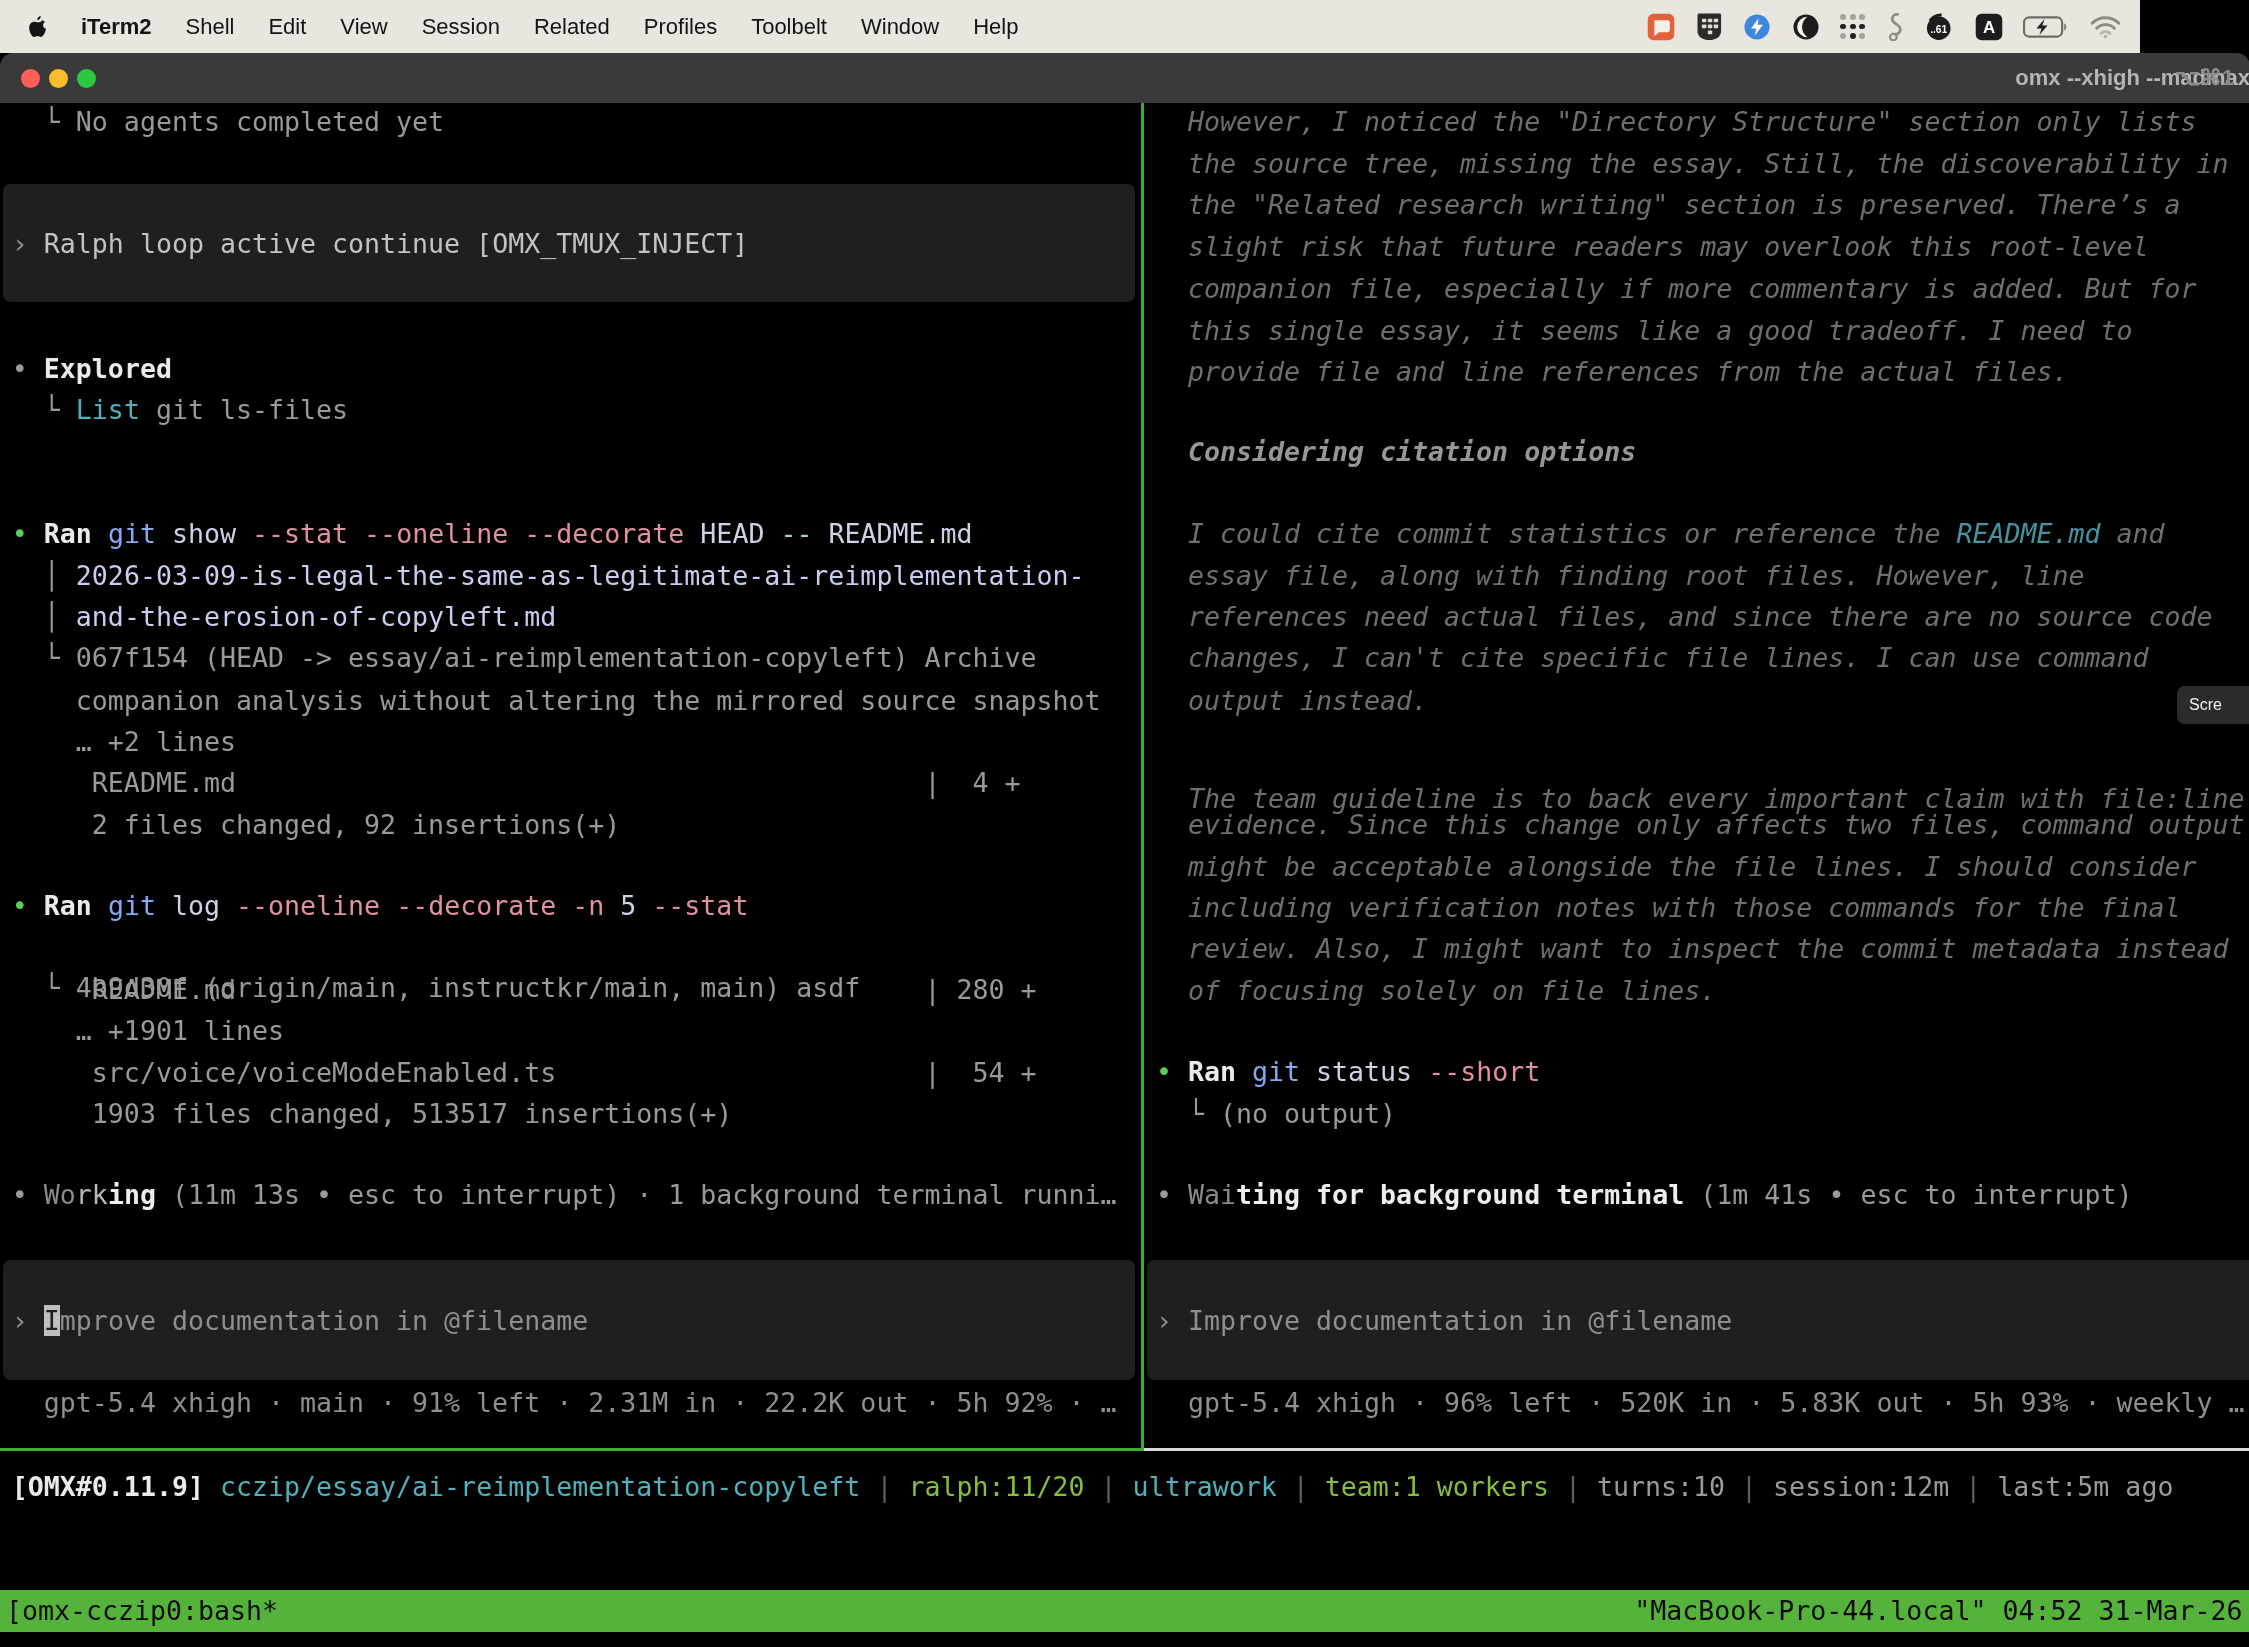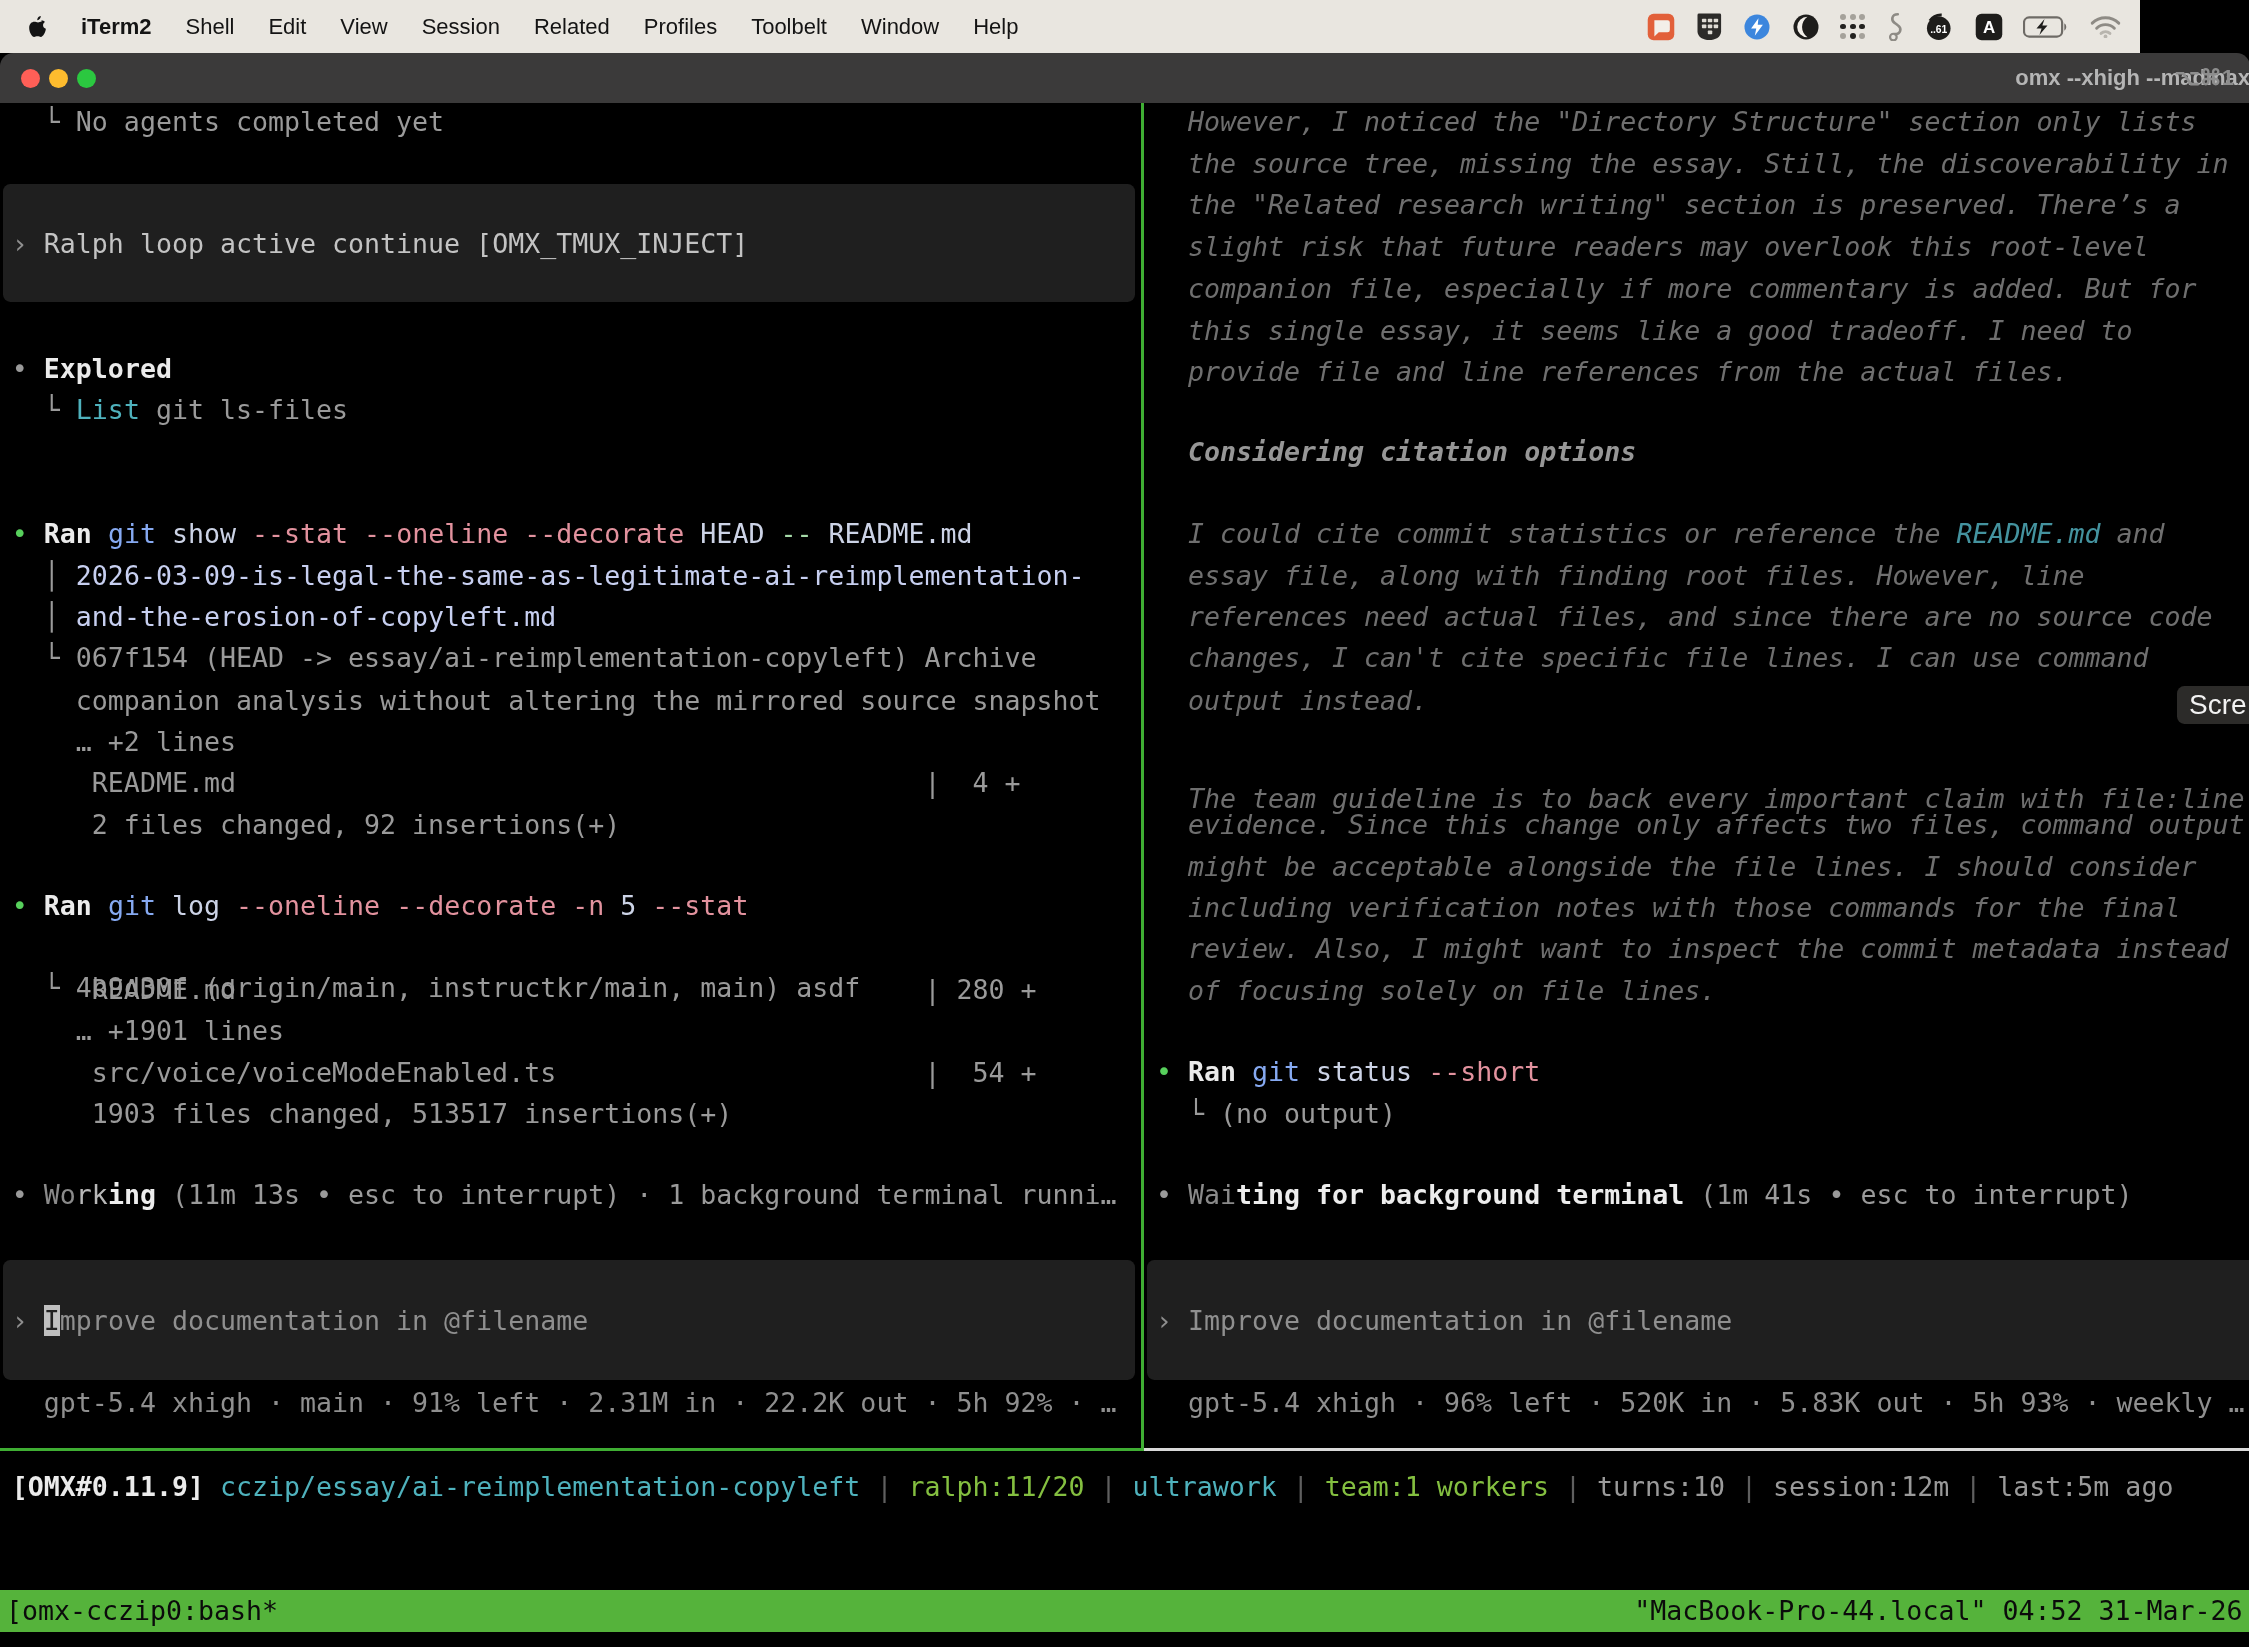--- a/index.html
+++ b/index.html
@@ -63,21 +63,21 @@
   #h-border-left{position:absolute;left:0;top:1345px;width:1144px;height:3px;background:#3fae33;}
   #h-border-right{position:absolute;left:1144px;top:1345px;width:1106px;height:3px;background:#d8d8d8;}
   #omx-line{position:absolute;left:11.8px;top:1363px;height:42px;line-height:42px;white-space:pre;}
   
   #tmuxbar{position:absolute;left:0;top:1590px;width:2250px;height:42px;background:#55b33b;
            color:#0b0b0b;font-family:"DejaVu Sans Mono",monospace;font-size:26.6px;line-height:42px;}
   #tmux-left{position:absolute;left:5.9px;top:0;white-space:pre;}
   #tmux-right{position:absolute;right:7.4px;top:0;white-space:pre;}
   
   #screen-tooltip{position:absolute;right:0;top:686px;width:61px;height:38px;background:#2c2b29;
-                  border-radius:7.4px 0 0 7.4px;color:#f2f2f2;font-size:28px;line-height:38px;
+                  border-radius:7.4px 0 0 7.4px;color:#f2f2f2;font-size:16px;line-height:38px;
                   padding-left:11.8px;overflow:hidden;white-space:nowrap;}
   
   .dotgrid{display:grid;grid-template-columns:repeat(3,5.9px);grid-template-rows:repeat(3,5.9px);gap:3.7px;}
   .dotgrid i{width:5.9px;height:5.9px;border-radius:50%;}
 </style>
 </head>
 <body>
 
 <div id="screen">
 

